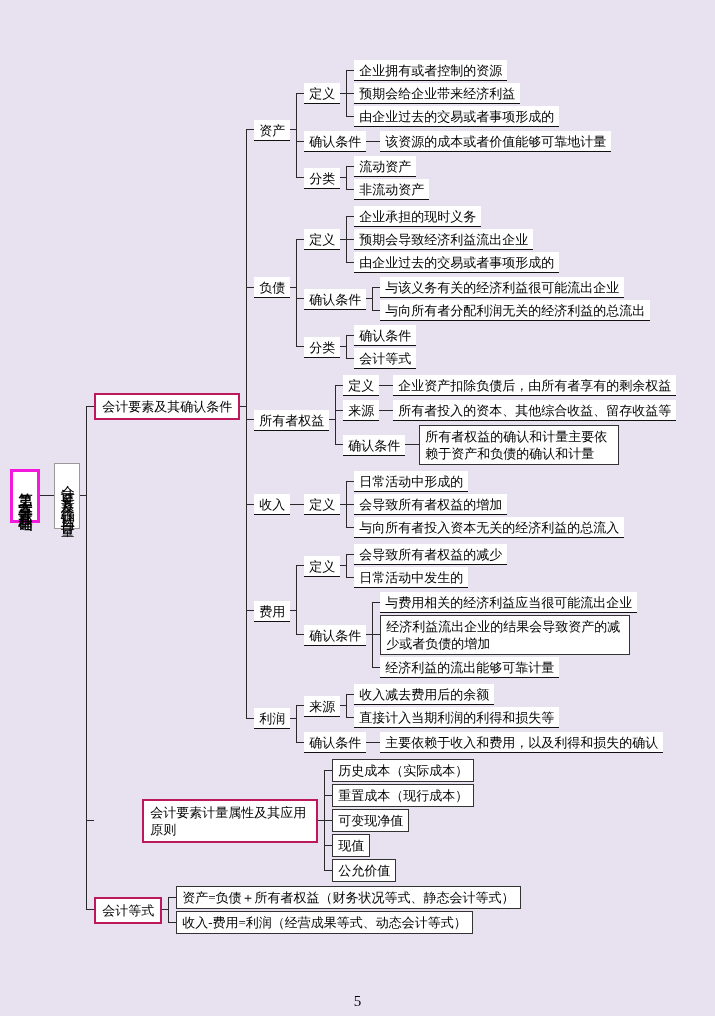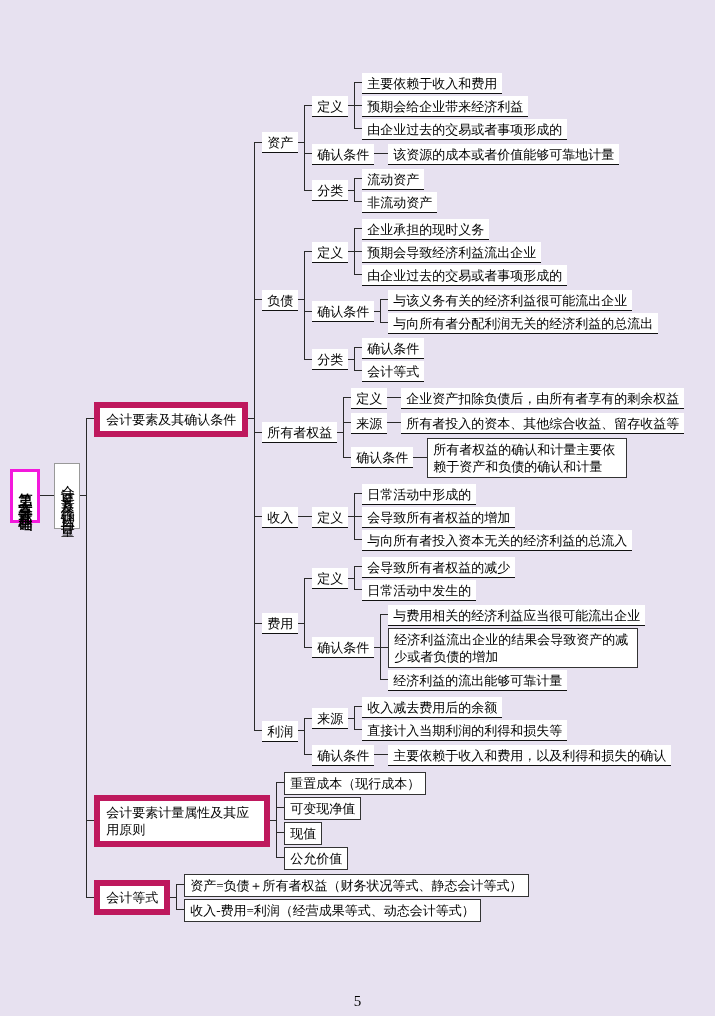--- a/index.html
+++ b/index.html
@@ -52,24 +52,24 @@
   .vlbl{
     flex-shrink:0;background:#fff;
     writing-mode:vertical-rl;text-orientation:upright;
     font-size:14px;line-height:1.15;letter-spacing:4px;
     padding:10px 4px;
   }
   .root{border:3px solid #f318dc;font-weight:bold;}
   .l2{border:1px solid #999;}
 
   .accent{
-    flex-shrink:0;background:#fff;border:6px solid #be185d;
+    flex-shrink:0;background:#fff;border:2px solid #be185d;
     padding:3px 6px;font-size:13px;line-height:17px;white-space:nowrap;
   }
-  .accent.wrap{white-space:normal;max-width:176px;}
+  .accent.wrap{white-space:normal;max-width:176px;margin-left:48px;}
 
   .pageno{
     position:absolute;bottom:6px;left:0;width:100%;
     text-align:center;font-size:15px;
   }
 </style>
 </head>
 <body>
 
 <div class="map">
@@ -85,21 +85,21 @@
             <div class="accent">会计要素及其确认条件</div>
             <div class="kids">
 
               <div class="branch">
                 <div class="lbl">资产</div>
                 <div class="kids">
                   <div class="branch">
                     <div class="lbl">定义</div>
                     <div class="kids">
                       <div class="branch">
-                          <div class="lbl">主要依赖于收入和费用</div>
+                          <div class="lbl">企业拥有或者控制的资源</div>
                         </div>
                       <div class="branch">
                           <div class="lbl">预期会给企业带来经济利益</div>
                         </div>
                       <div class="branch">
                           <div class="lbl">由企业过去的交易或者事项形成的</div>
                         </div>
                     </div>
                   </div>
                   <div class="branch">
@@ -272,20 +272,23 @@
                 </div>
               </div>
 
             </div>
           </div>
 
           <div class="branch">
             <div class="accent wrap">会计要素计量属性及其应用原则</div>
             <div class="kids">
               <div class="branch">
+                  <div class="box nw">历史成本（实际成本）</div>
+                </div>
+              <div class="branch">
                   <div class="box nw">重置成本（现行成本）</div>
                 </div>
               <div class="branch">
                   <div class="box nw">可变现净值</div>
                 </div>
               <div class="branch">
                   <div class="box nw">现值</div>
                 </div>
               <div class="branch">
                   <div class="box nw">公允价值</div>

